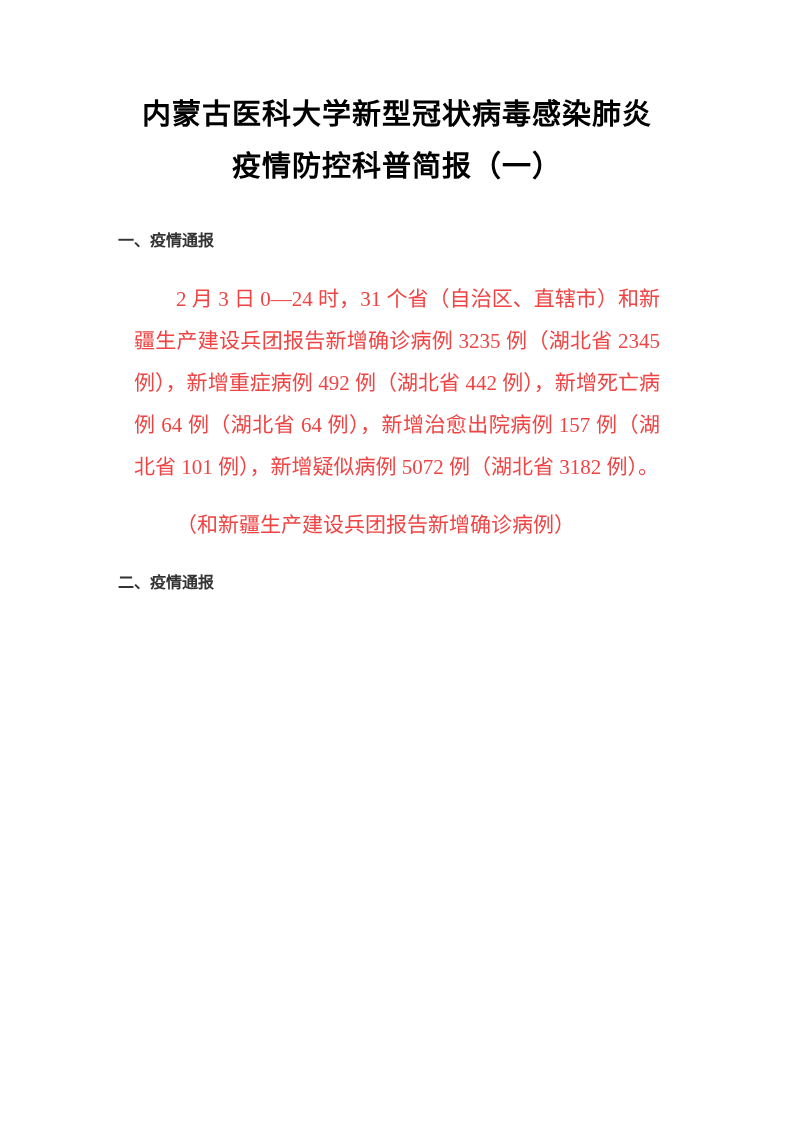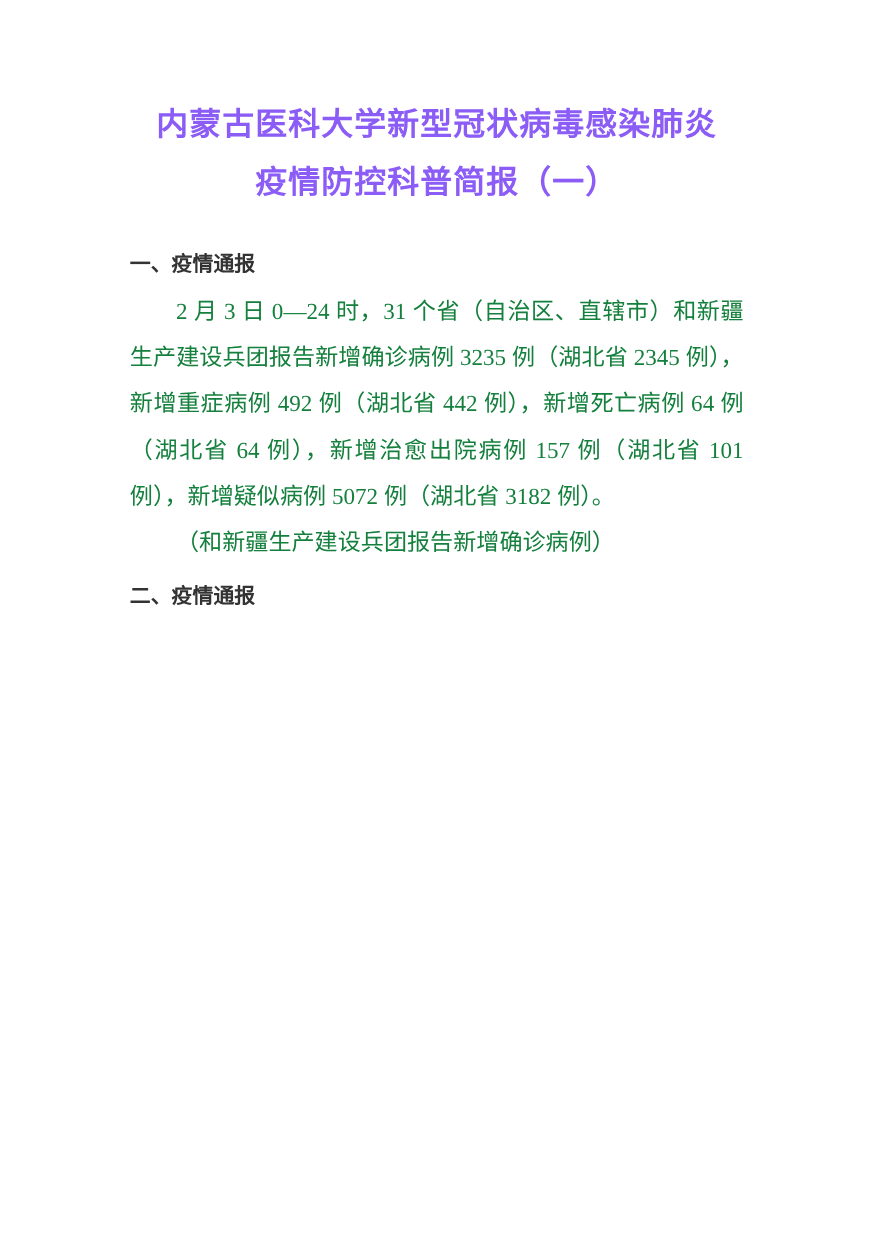--- a/index.html
+++ b/index.html
@@ -19,42 +19,42 @@
     padding: 88px 117px 0 118px;
     box-sizing: border-box;
   }
   .doc-title {
     margin: 0;
     text-align: center;
     font-family: "Liberation Serif", "DejaVu Serif", serif;
     font-weight: 700;
     font-size: 29px;
     line-height: 52px;
-    color: #8b5cf6;
+    color: #000000;
     letter-spacing: 1px;
   }
   .doc-title .title-line {
     display: block;
   }
   .section-heading {
     margin: 0;
     font-family: "Liberation Sans", "DejaVu Sans", sans-serif;
     font-weight: 700;
-    font-size: 19px;
+    font-size: 16px;
     line-height: 42px;
     color: #333333;
   }
   .mt-lg { margin-top: 28px; }
   .mt-sm { margin-top: 8px; }
   .body-para {
-    margin: 0;
+    margin: 16px;
     font-family: "Liberation Serif", "DejaVu Serif", serif;
     font-size: 21px;
     line-height: 42px;
-    color: #15803d;
+    color: #ef4444;
     text-align: justify;
     text-indent: 2em;
   }
 </style>
 </head>
 <body>
 
 <div class="page">
   <div class="content">
 

